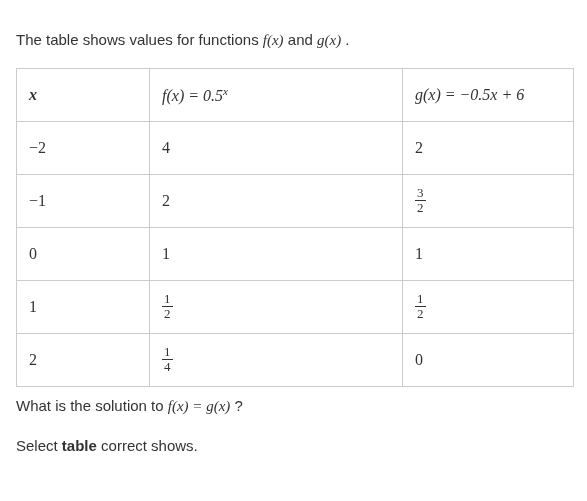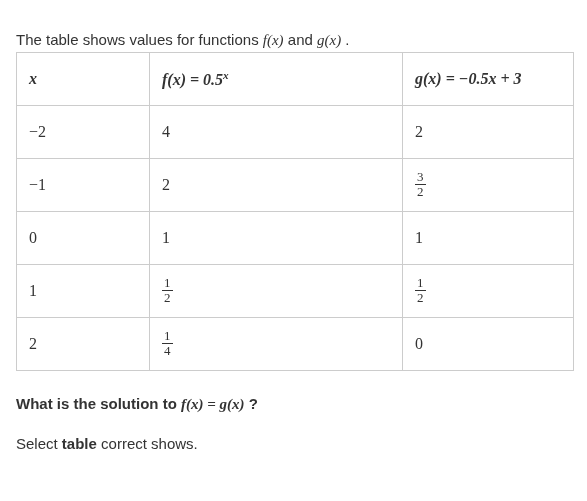--- a/index.html
+++ b/index.html
@@ -6,21 +6,21 @@
     font-family: Arial, Helvetica, sans-serif;
     font-size: 15px;
     color: #333;
     margin: 0;
     padding: 14px 16px;
     width: 587px;
     box-sizing: border-box;
     background: #fff;
   }
   .intro {
-    margin-bottom: 0;
+    margin-bottom: 16px;
     line-height: 1.5;
   }
   .math-serif {
     font-family: "Times New Roman", Times, serif;
     font-style: italic;
   }
 
   table.func-table {
     border-collapse: collapse;
     width: 558px;
@@ -28,38 +28,37 @@
   table.func-table th, table.func-table td {
     border: 1px solid #ccc;
     text-align: left;
     padding: 10px 12px;
     font-family: "Times New Roman", Times, serif;
     font-size: 16px;
     vertical-align: middle;
     height: 32px;
   }
   table.func-table th {
-    font-weight: bold;
+    font-weight: normal;
   }
   table.func-table th.x-head {
     font-weight: bold;
     font-style: italic;
     width: 108px;
   }
   table.func-table th.fx-head {
     width: 228px;
   }
   table.func-table td.xcol {
     font-style: normal;
   }
   .question {
-    margin-top: 22px;
+    margin-top: 8px;
     margin-bottom: 20px;
     line-height: 1.5;
-    font-weight: bold;
   }
   .select-text {
     margin-bottom: 36px;
   }
 
   
   .frac {
     display: inline-block;
     vertical-align: middle;
     text-align: center;
@@ -90,21 +89,21 @@
 <table class="func-table">
   <thead>
     <tr>
       <th class="x-head">x</th>
       <th class="fx-head">
         <span class="math-serif">
           <span>f(x) = 0.5</span><span class="sup">x</span>
         </span>
       </th>
       <th>
-        <span class="math-serif">g(x) = −0.5x + 3</span>
+        <span class="math-serif">g(x) = −0.5x + 6</span>
       </th>
     </tr>
   </thead>
   <tbody>
     <tr>
       <td class="xcol">−2</td>
       <td>4</td>
       <td>2</td>
     </tr>
     <tr>

